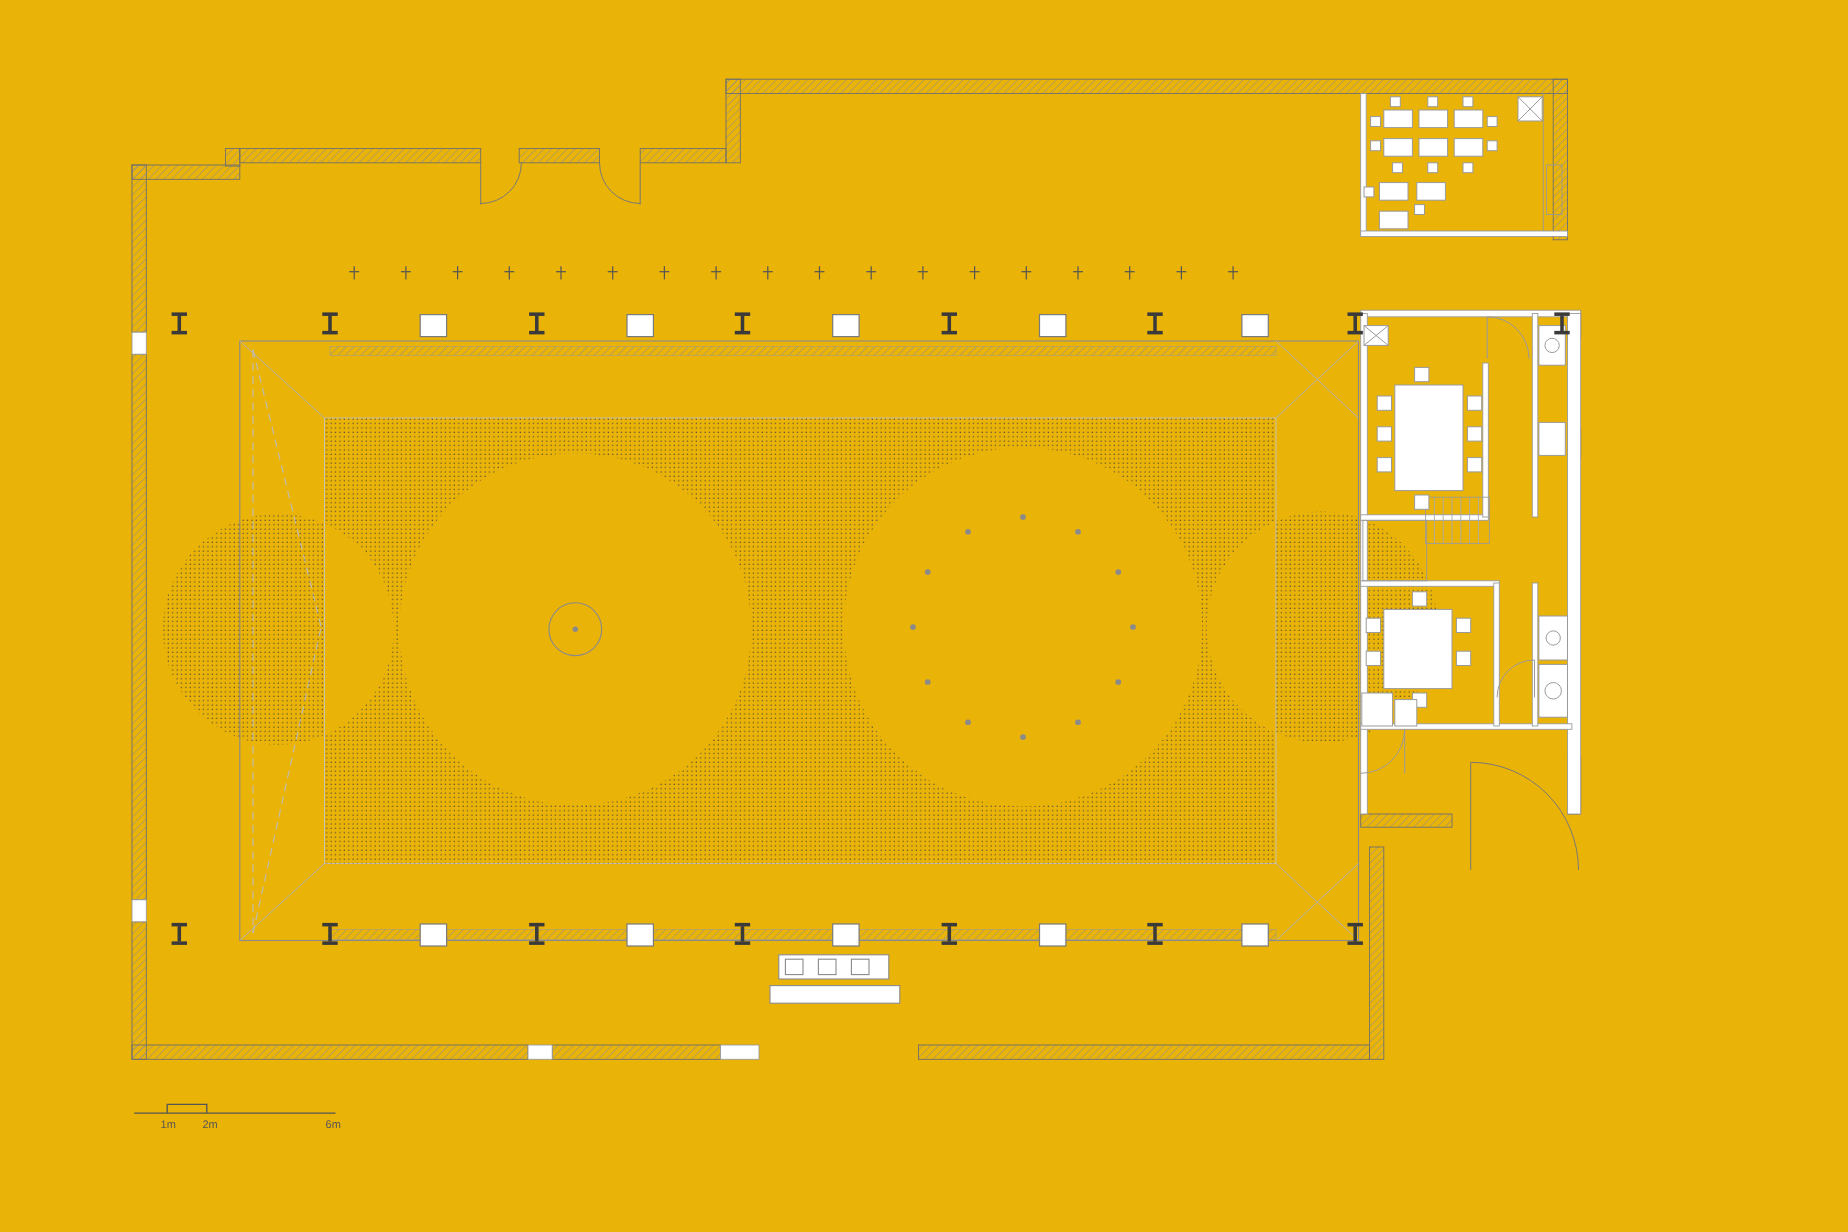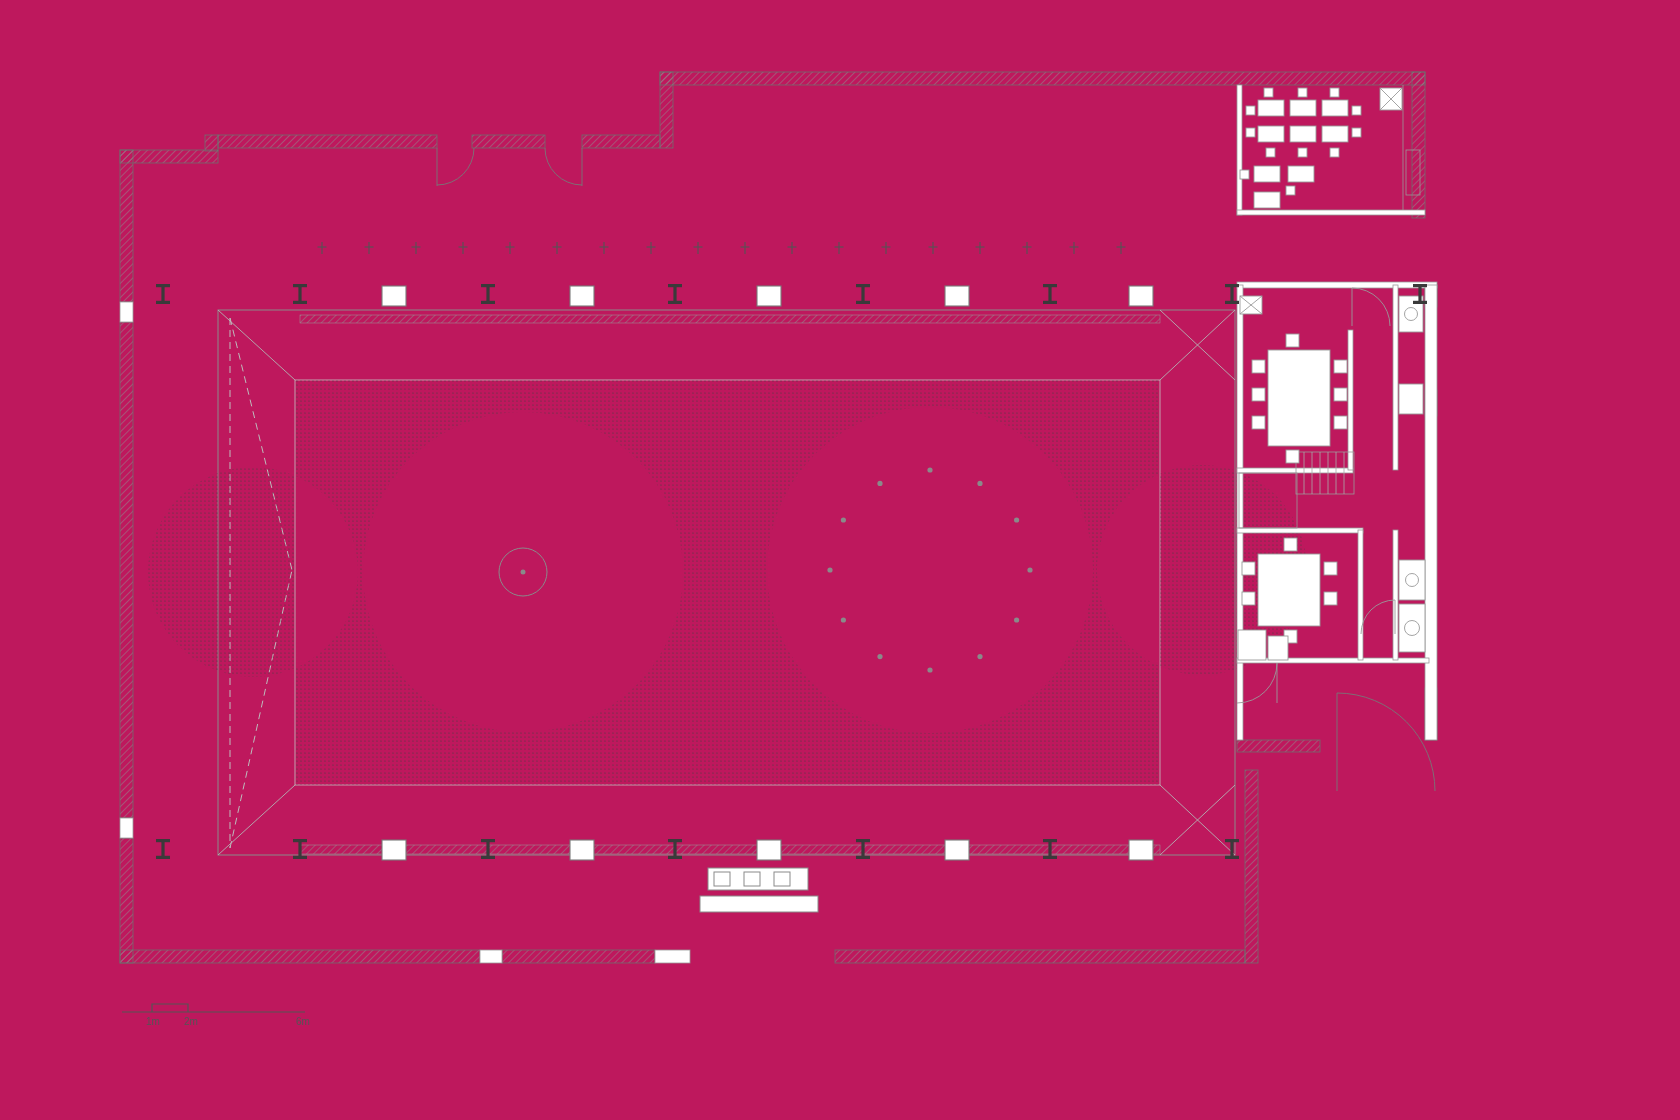--- a/index.html
+++ b/index.html
@@ -1,19 +1,19 @@
 <!DOCTYPE html>
 <html><head>
 <meta charset="utf-8">
 <style>
   html,body{margin:0;padding:0;background:#ffffff;}
   .page{
     position:relative;
     width:1680px;height:1120px;
-    background:#be185d;
+    background:#eab308;
     font-family:"Liberation Sans", sans-serif;
     overflow:hidden;
   }
   svg{display:block;}
   text{font-family:"Liberation Sans", sans-serif;}
 </style>
 </head>
 <body>
 
 <div class="page">

